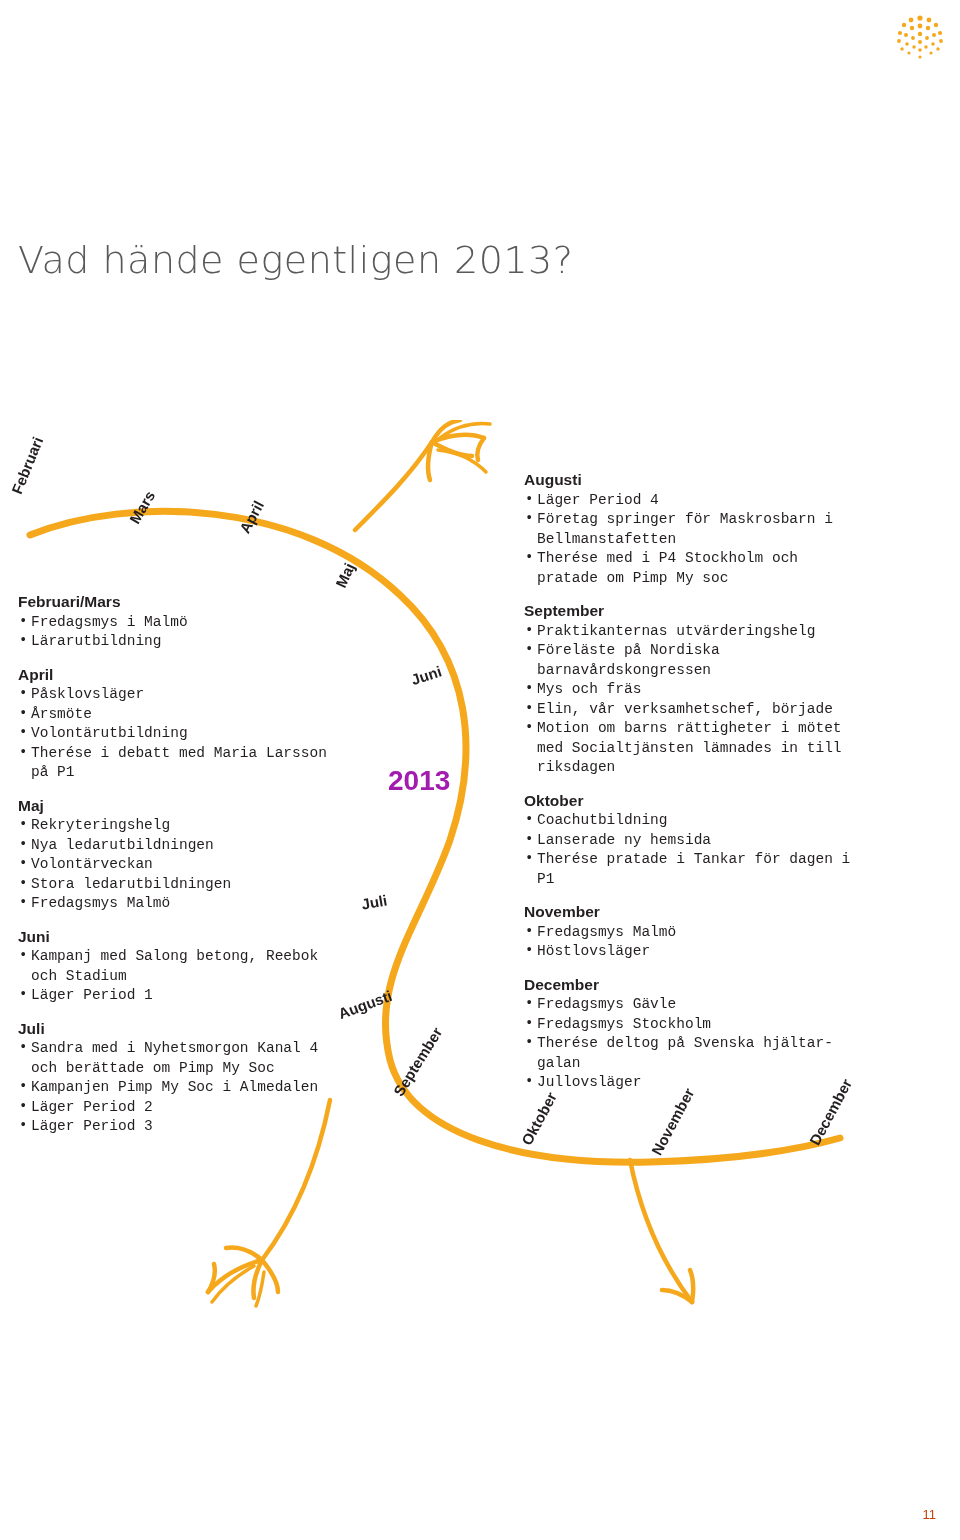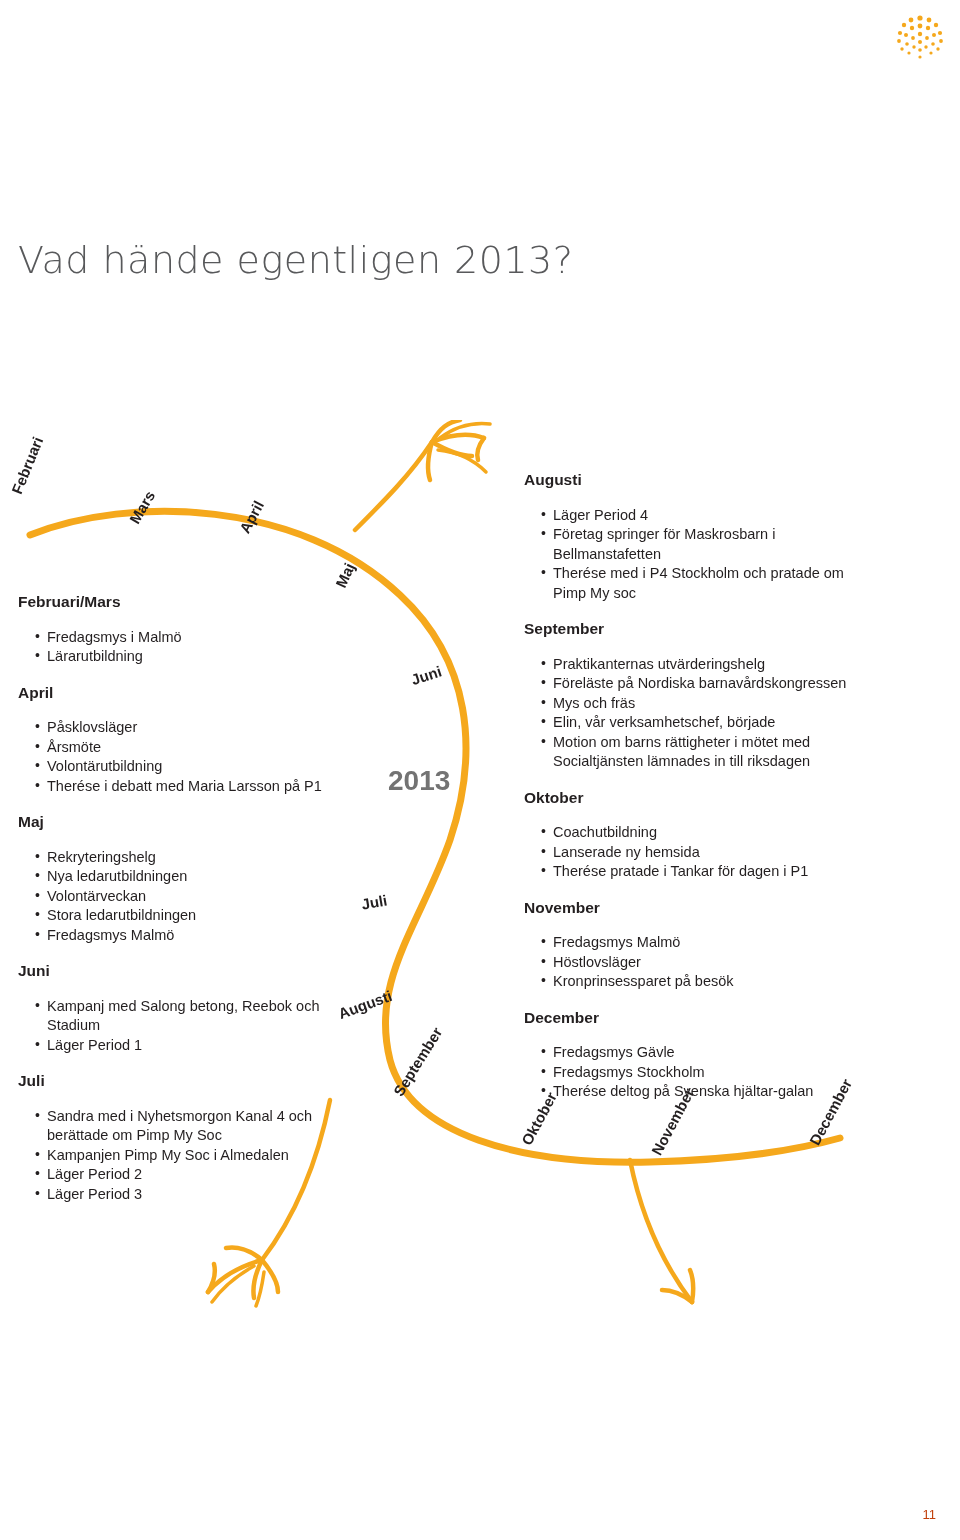--- a/index.html
+++ b/index.html
@@ -58,21 +58,21 @@
     transform-origin: left top;
   }
 
   
   .year-label {
     position: absolute;
     left: 388px;
     top: 765px;
     font-size: 28px;
     font-weight: bold;
-    color: #737373;
+    color: #a21caf;
   }
 
   
   .inner-label {
     position: absolute;
     font-size: 15px;
     font-weight: bold;
     color: #231f20;
     white-space: nowrap;
     transform-origin: left top;
@@ -89,22 +89,23 @@
 
   .group { margin-bottom: 13px; }
   .group-title {
     font-weight: bold;
     font-size: 15.5px;
     margin-bottom: 1px;
     color: #231f20;
   }
   ul.items {
     list-style: none;
-    margin: 16px;
+    margin: 0;
     padding: 0;
+    font-family: Liberation Mono, monospace;
   }
   ul.items li {
     position: relative;
     padding-left: 13px;
     margin: 0;
   }
   ul.items li::before {
     content: "•";
     position: absolute;
     left: 1px;
@@ -295,28 +296,28 @@
       <li>Lanserade ny hemsida</li>
       <li>Therése pratade i Tankar för dagen i P1</li>
     </ul>
   </div>
 
   <div class="group">
     <div class="group-title">November</div>
     <ul class="items">
       <li>Fredagsmys Malmö</li>
       <li>Höstlovsläger</li>
-      <li>Kronprinsessparet på besök</li>
     </ul>
   </div>
 
   <div class="group">
     <div class="group-title">December</div>
     <ul class="items">
       <li>Fredagsmys Gävle</li>
       <li>Fredagsmys Stockholm</li>
       <li>Therése deltog på Svenska hjältar-galan</li>
+      <li>Jullovsläger</li>
     </ul>
   </div>
 
 </div>
 
 <div class="page-number">11</div>
 
 </body></html>

